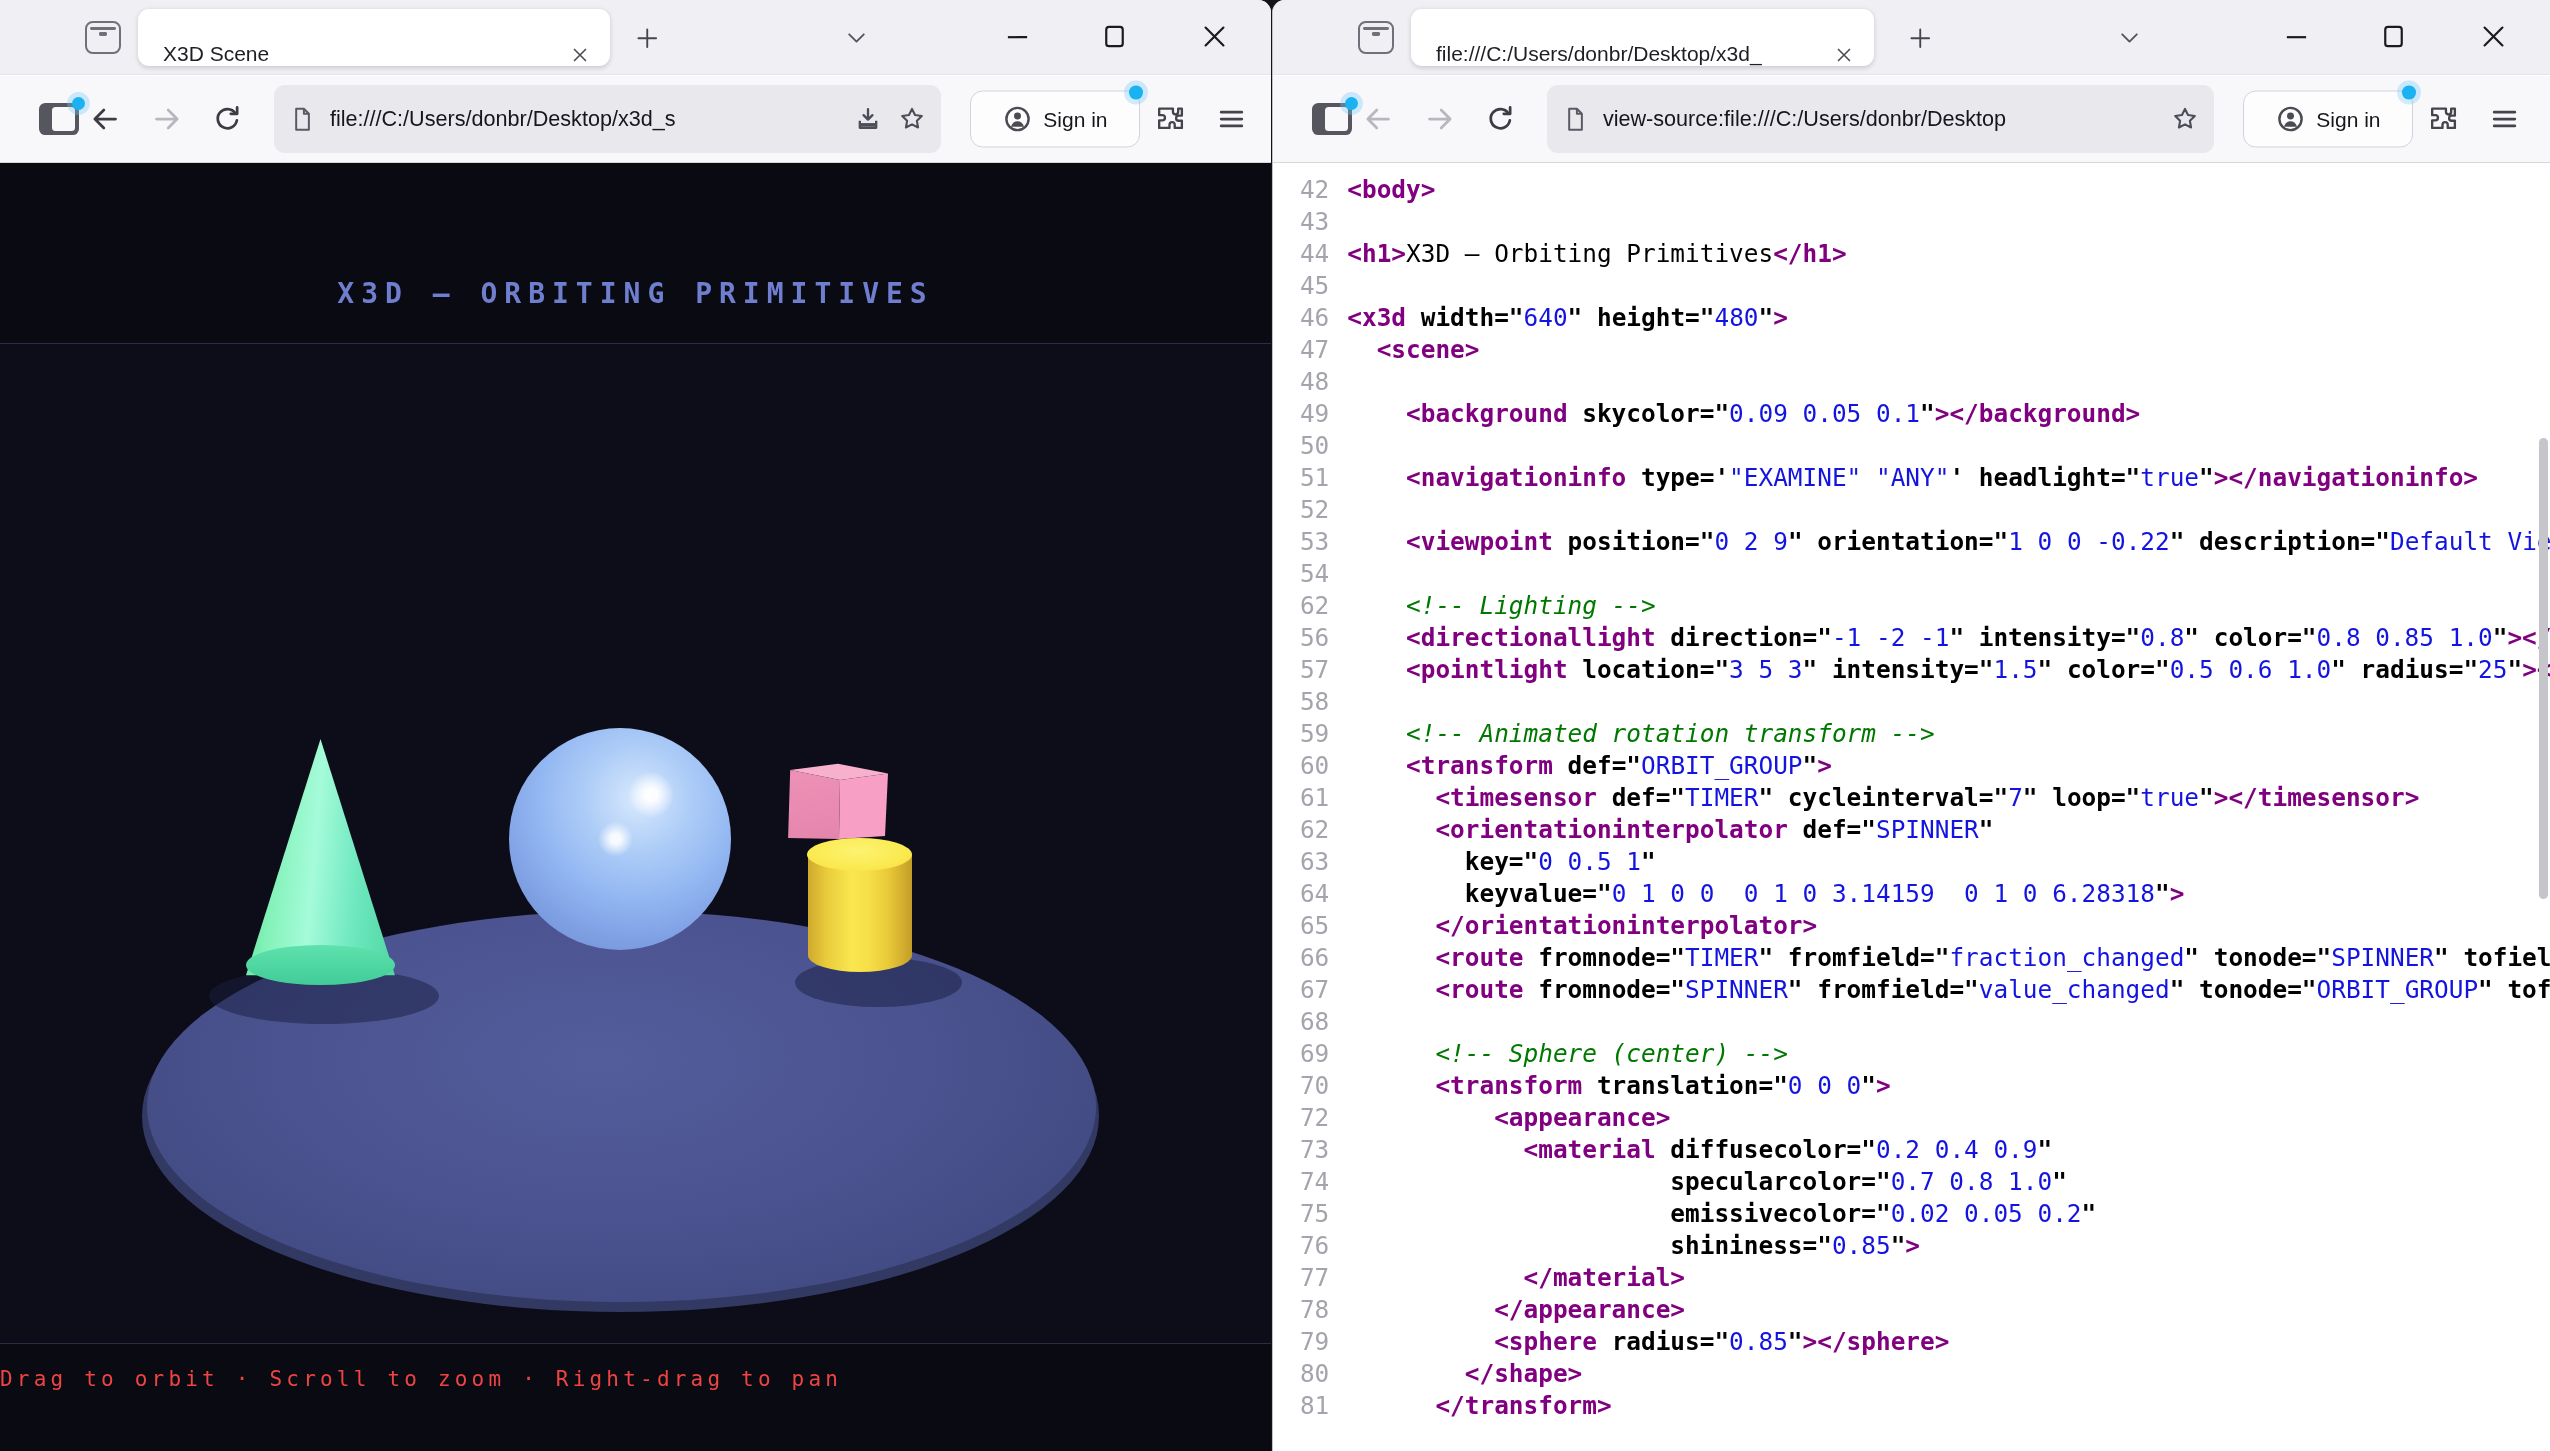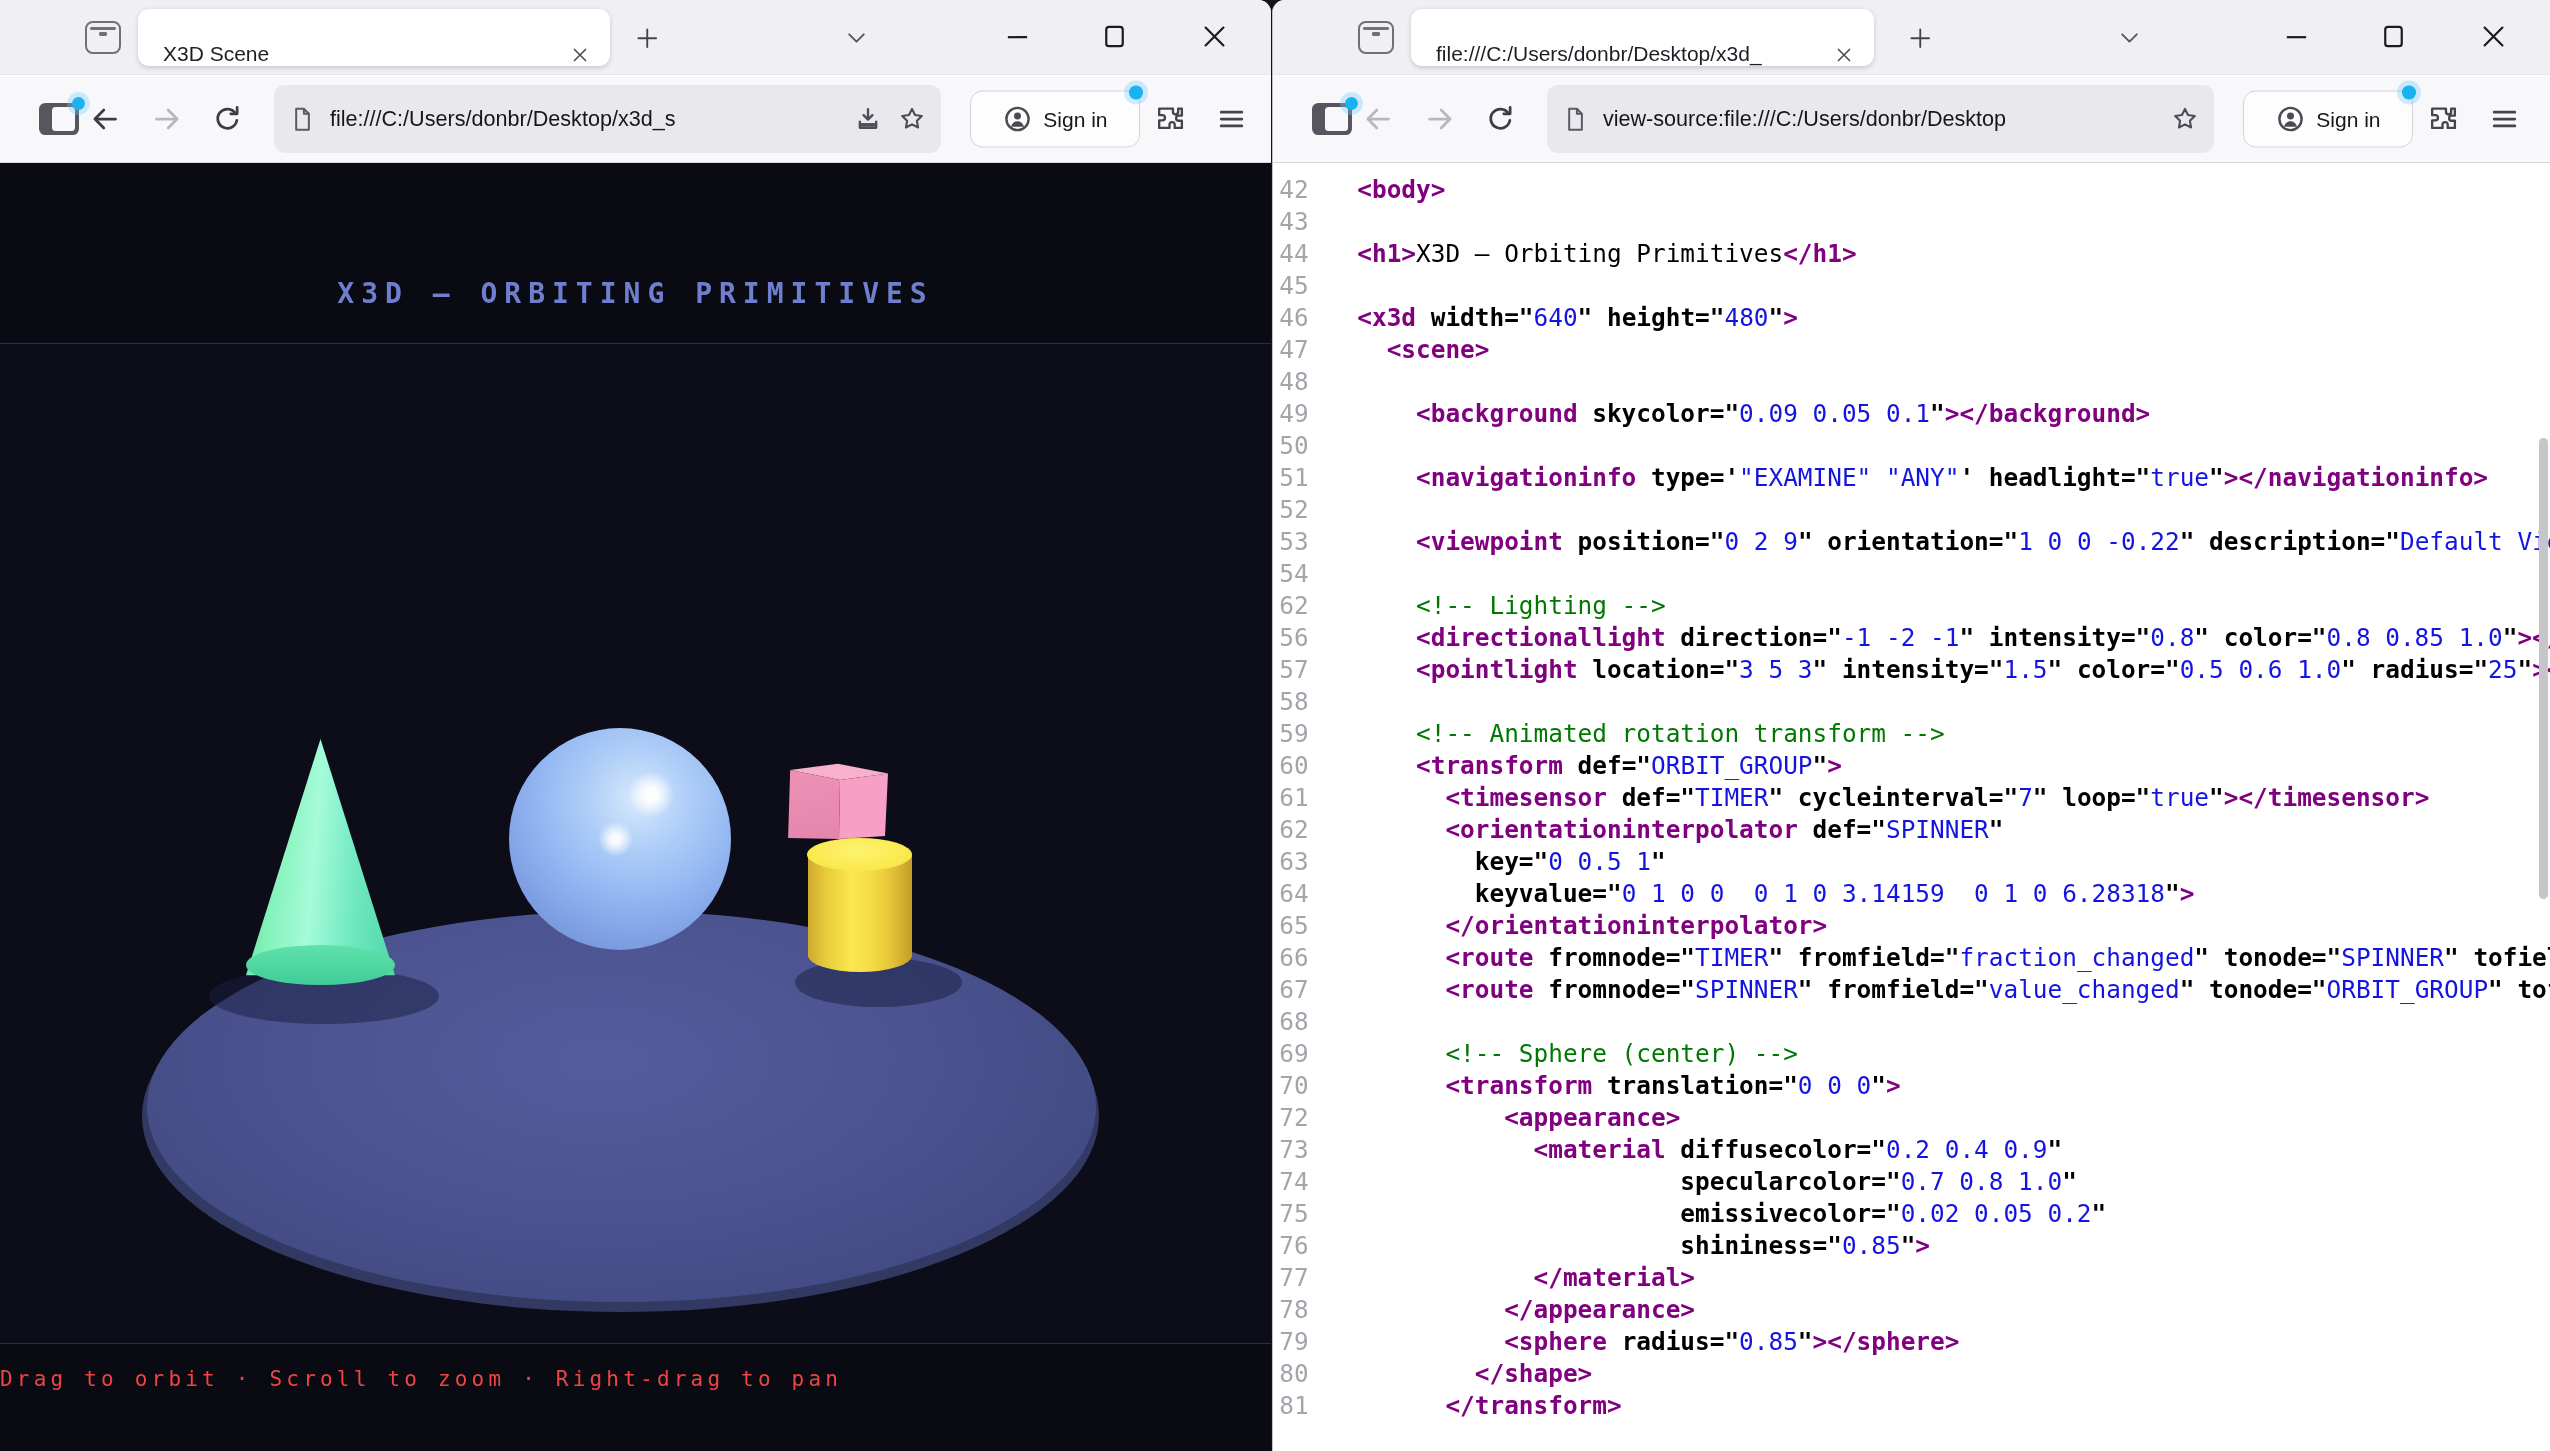--- a/index.html
+++ b/index.html
@@ -75,25 +75,25 @@
   .cylinder{left:807px;top:494px;width:106px;height:149px}
   .cyl-body{position:absolute;left:0.7px;top:16.7px;width:104px;height:117px;
     background:linear-gradient(90deg,#cfa92c 0%,#e9cc3c 18%,#fae74f 42%,#f6df48 58%,#eacb3a 76%,#d2ac2e 92%,#c29d27 100%);
     border-radius:0 0 52px 52px/0 0 16.7px 16.7px}
   .cyl-top{position:absolute;left:0;top:0;width:105px;height:33px;border-radius:50%;
     background:radial-gradient(ellipse at 48% 38%,#fdf372 0%,#fae94f 62%,#f0da40 100%)}
 
   
   .source{background:#fff;font-family:"DejaVu Sans Mono",monospace;font-size:24.4px;line-height:32px;padding:11px 9.8px 0 6.3px;overflow:hidden}
   .code-line{height:32px;white-space:pre}
-  .ln{display:inline-block;width:50px;margin-right:28px;color:var(--c-ln)}
+  .ln{display:inline-block;width:50px;text-align:right;margin-right:18px;color:var(--c-ln)}
   .tk-t{color:var(--c-tag);font-weight:bold}
   .tk-a{color:var(--c-attr);font-weight:bold}
   .tk-v{color:var(--c-val)}
-  .tk-c{color:var(--c-com);}
+  .tk-c{color:var(--c-com);font-style:italic}
   .tk-x{color:var(--c-txt)}
   .src-scrollbar{position:absolute;right:2.1px;top:438px;width:9px;height:461px;background:#c5c5ca;border-radius:4.9px}
 
   svg{display:block}
 </style>
 </head>
 <body>
 
 <div class="window" id="win-left">
   <div class="tabbar">

